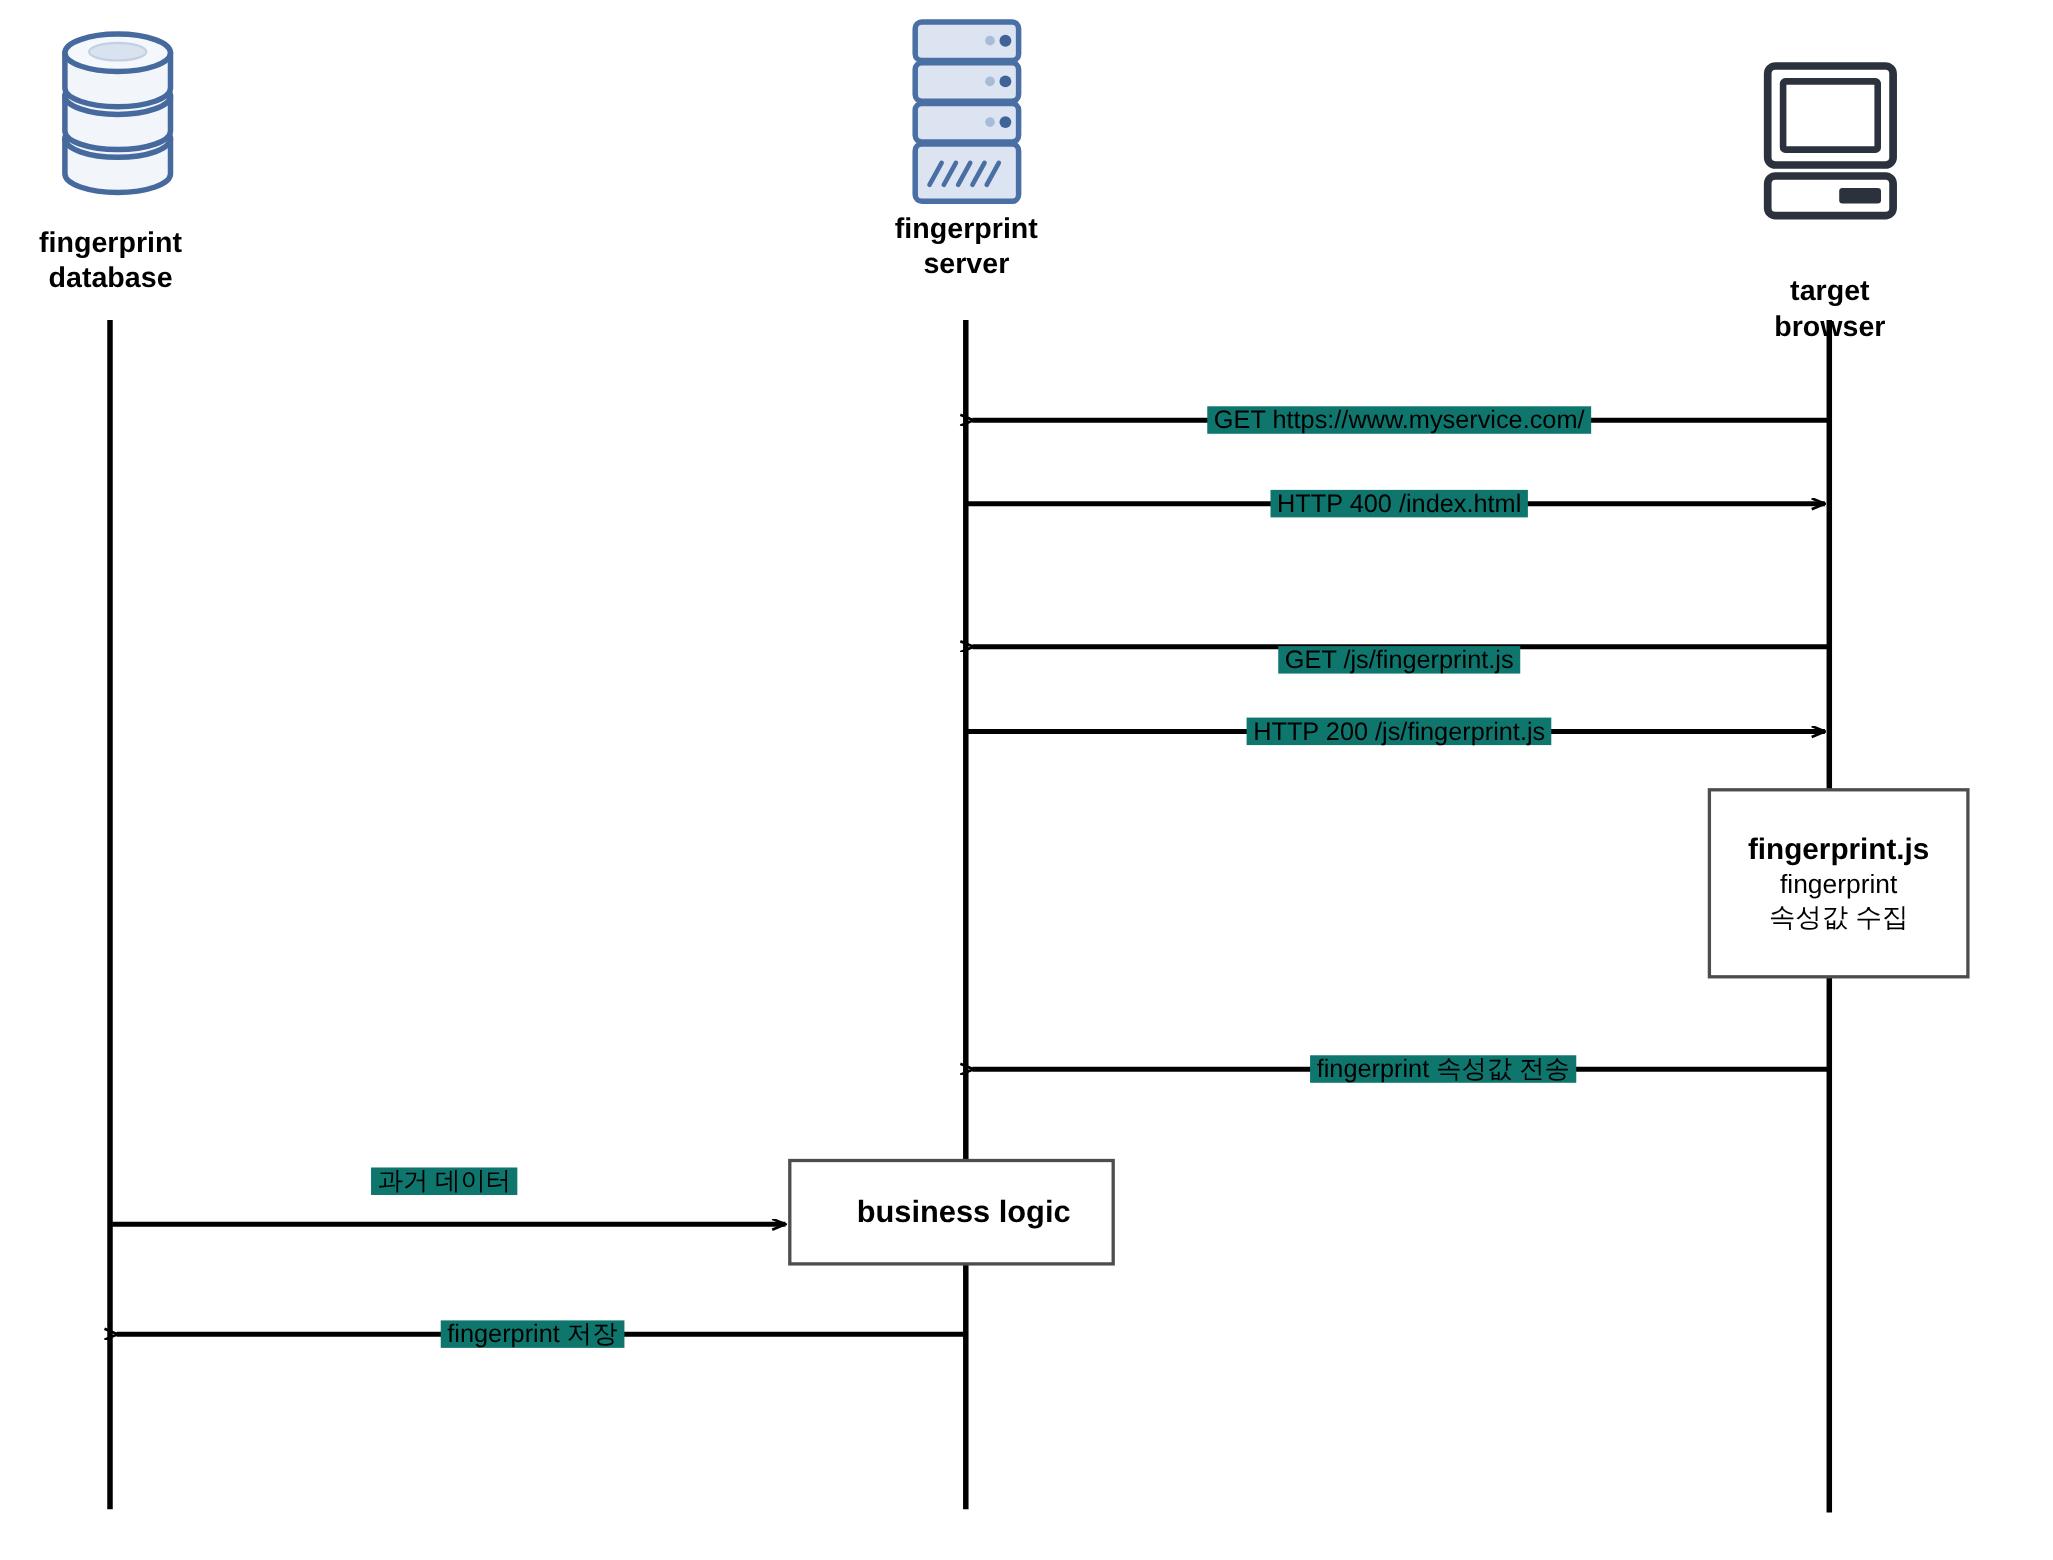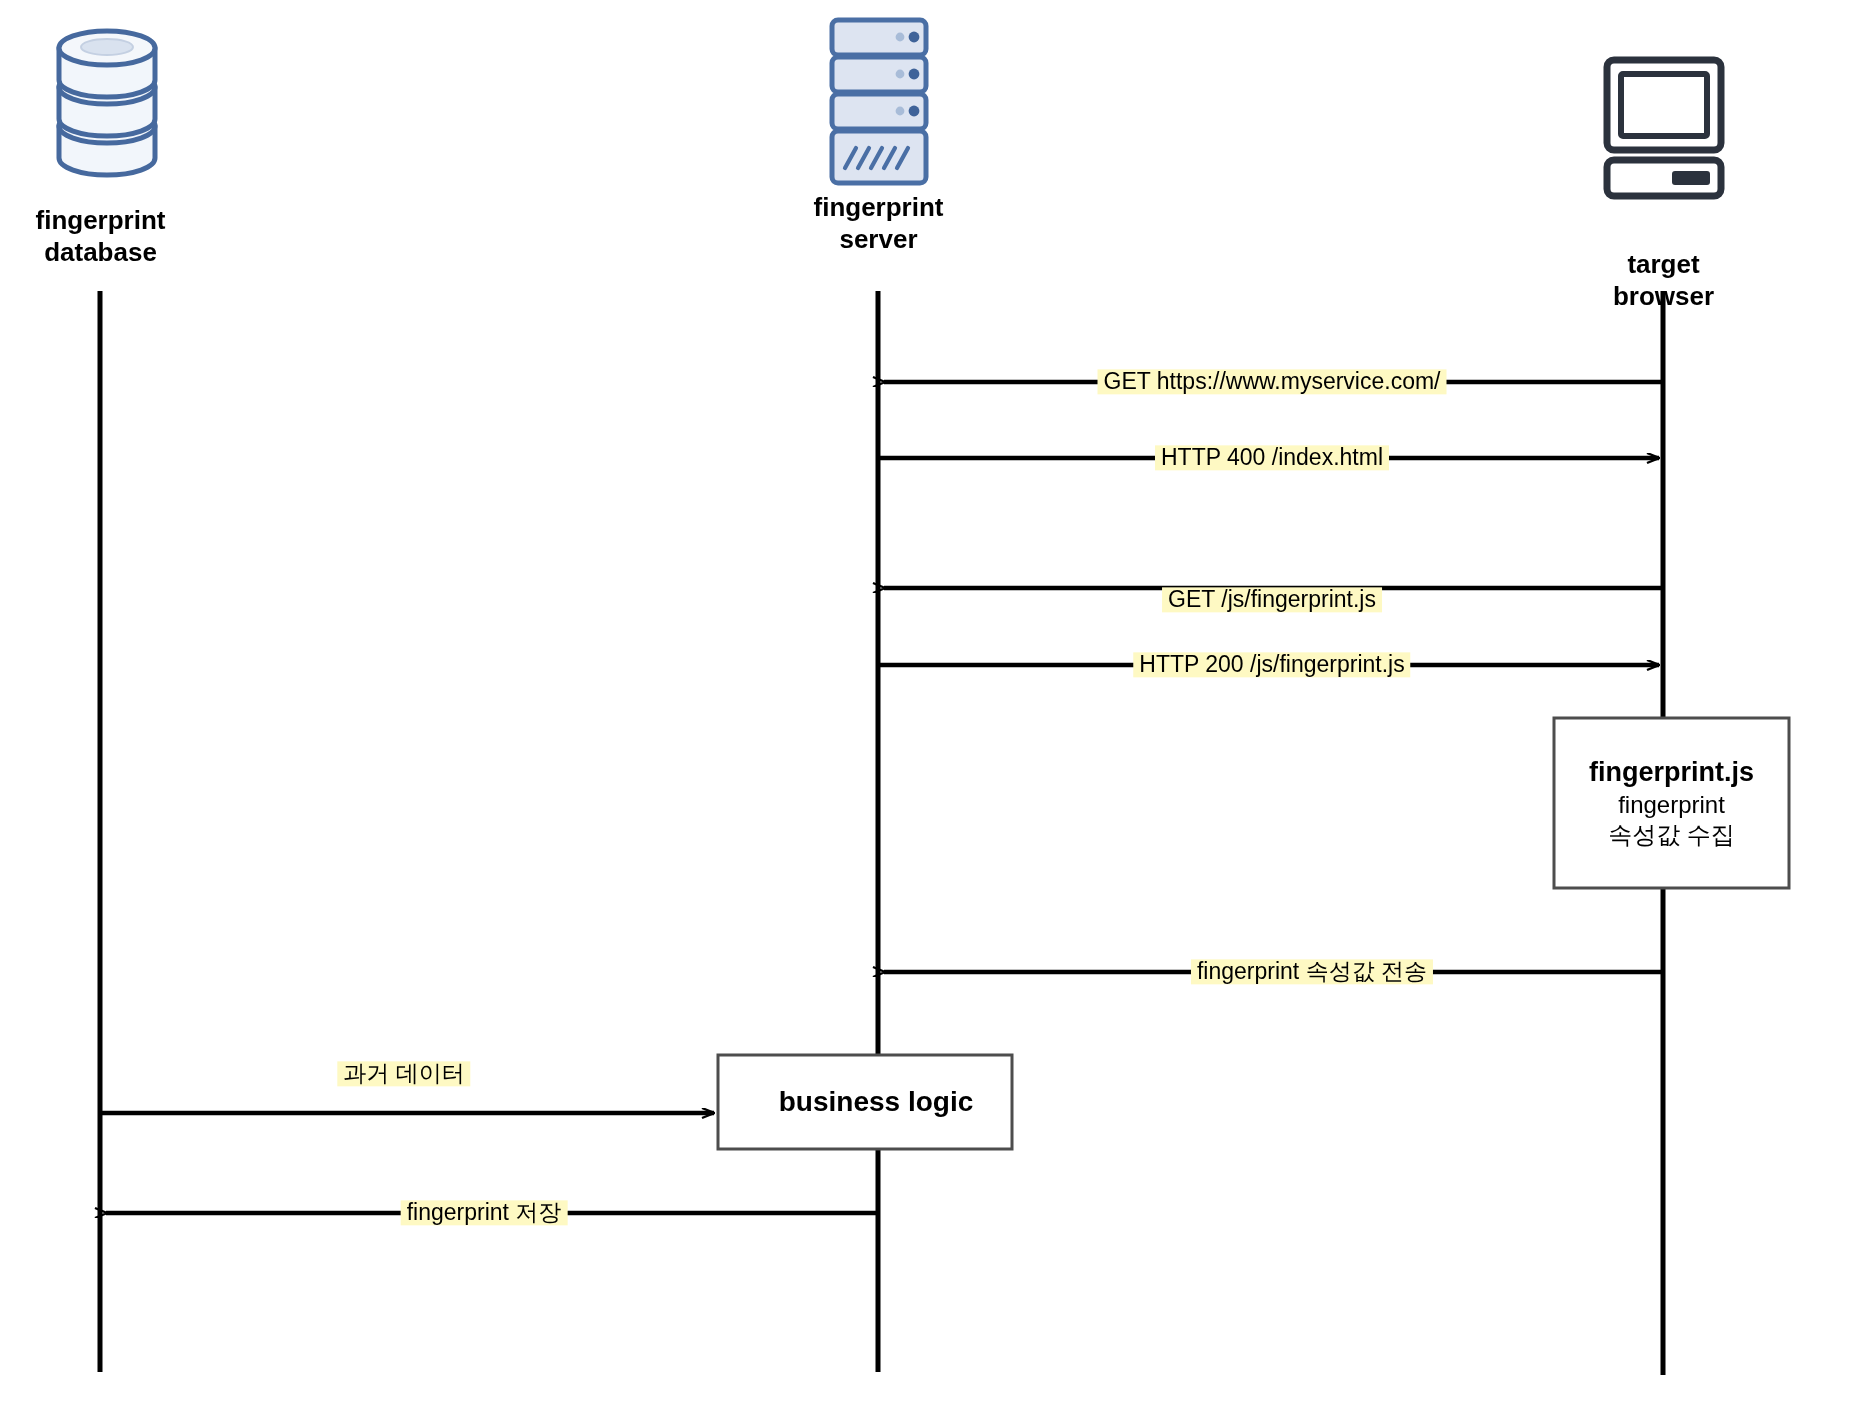--- a/index.html
+++ b/index.html
@@ -25,21 +25,21 @@
     position: absolute;
     text-align: center;
     font-weight: bold;
     font-size: 26px;
     line-height: 1.23;
     color: #000000;
     white-space: pre-line;
   }
   .msg-label {
     position: absolute;
-    background: #fef9c3;
+    background: #0f766e;
     font-size: 23px;
     color: #000000;
     white-space: nowrap;
     padding: 0 6px;
     transform: translate(-50%, -50%);
     line-height: 1.1;
   }
   .note-box {
     position: absolute;
     background: #ffffff;

